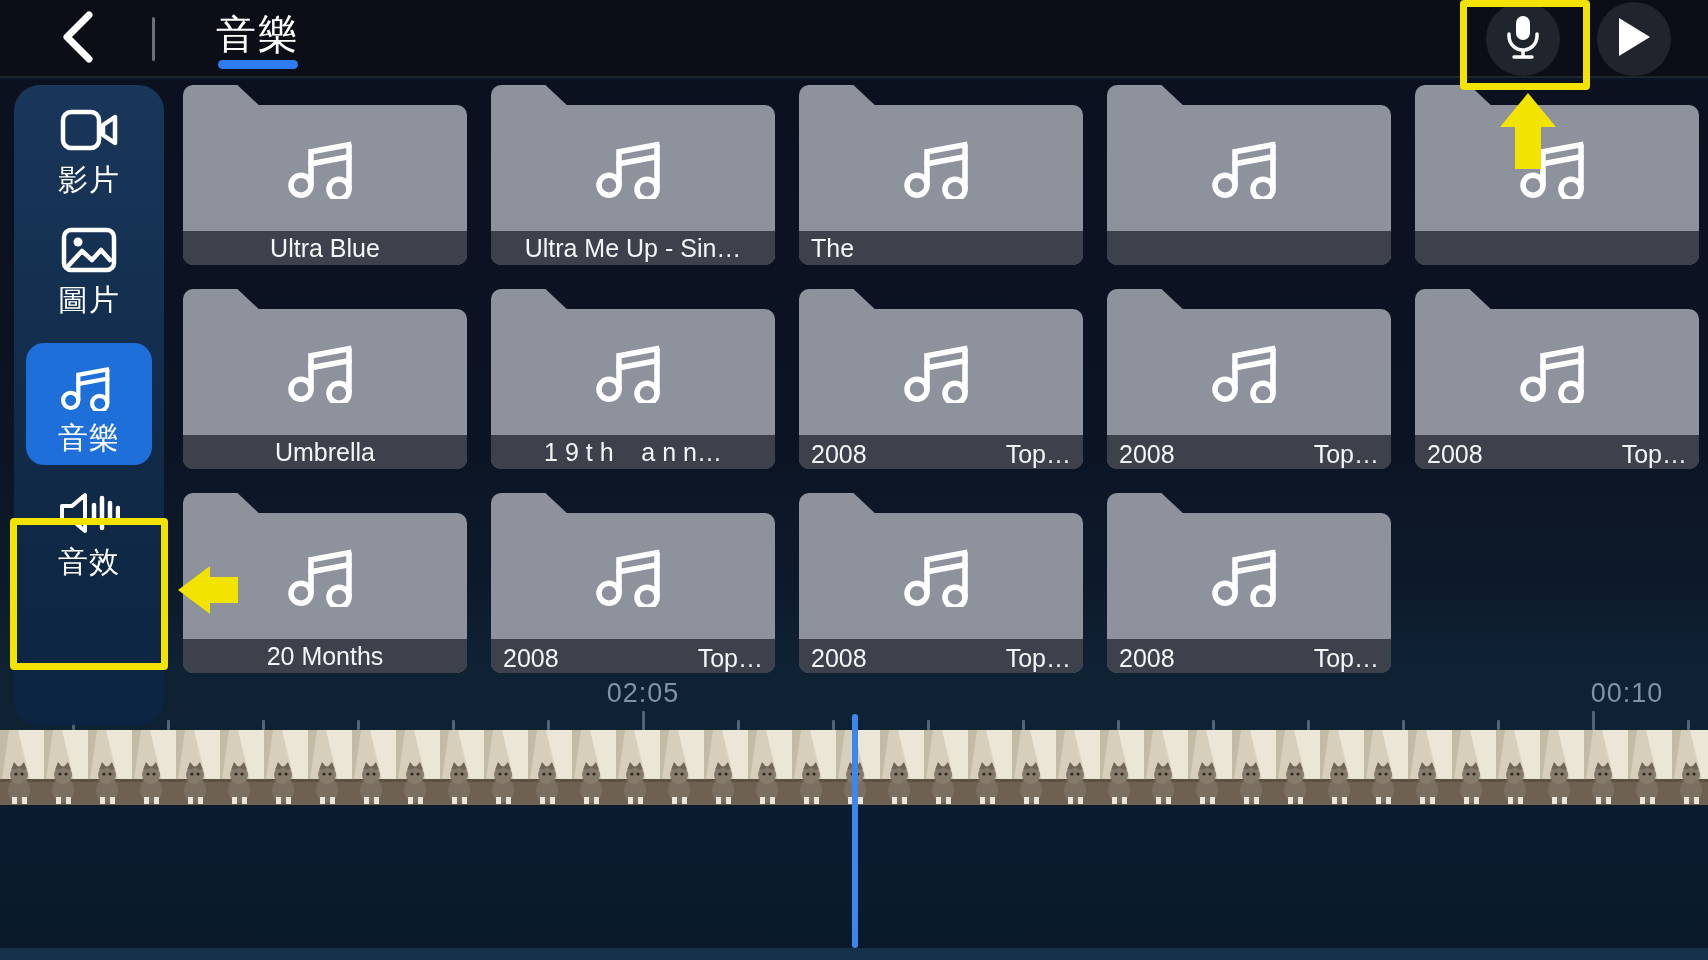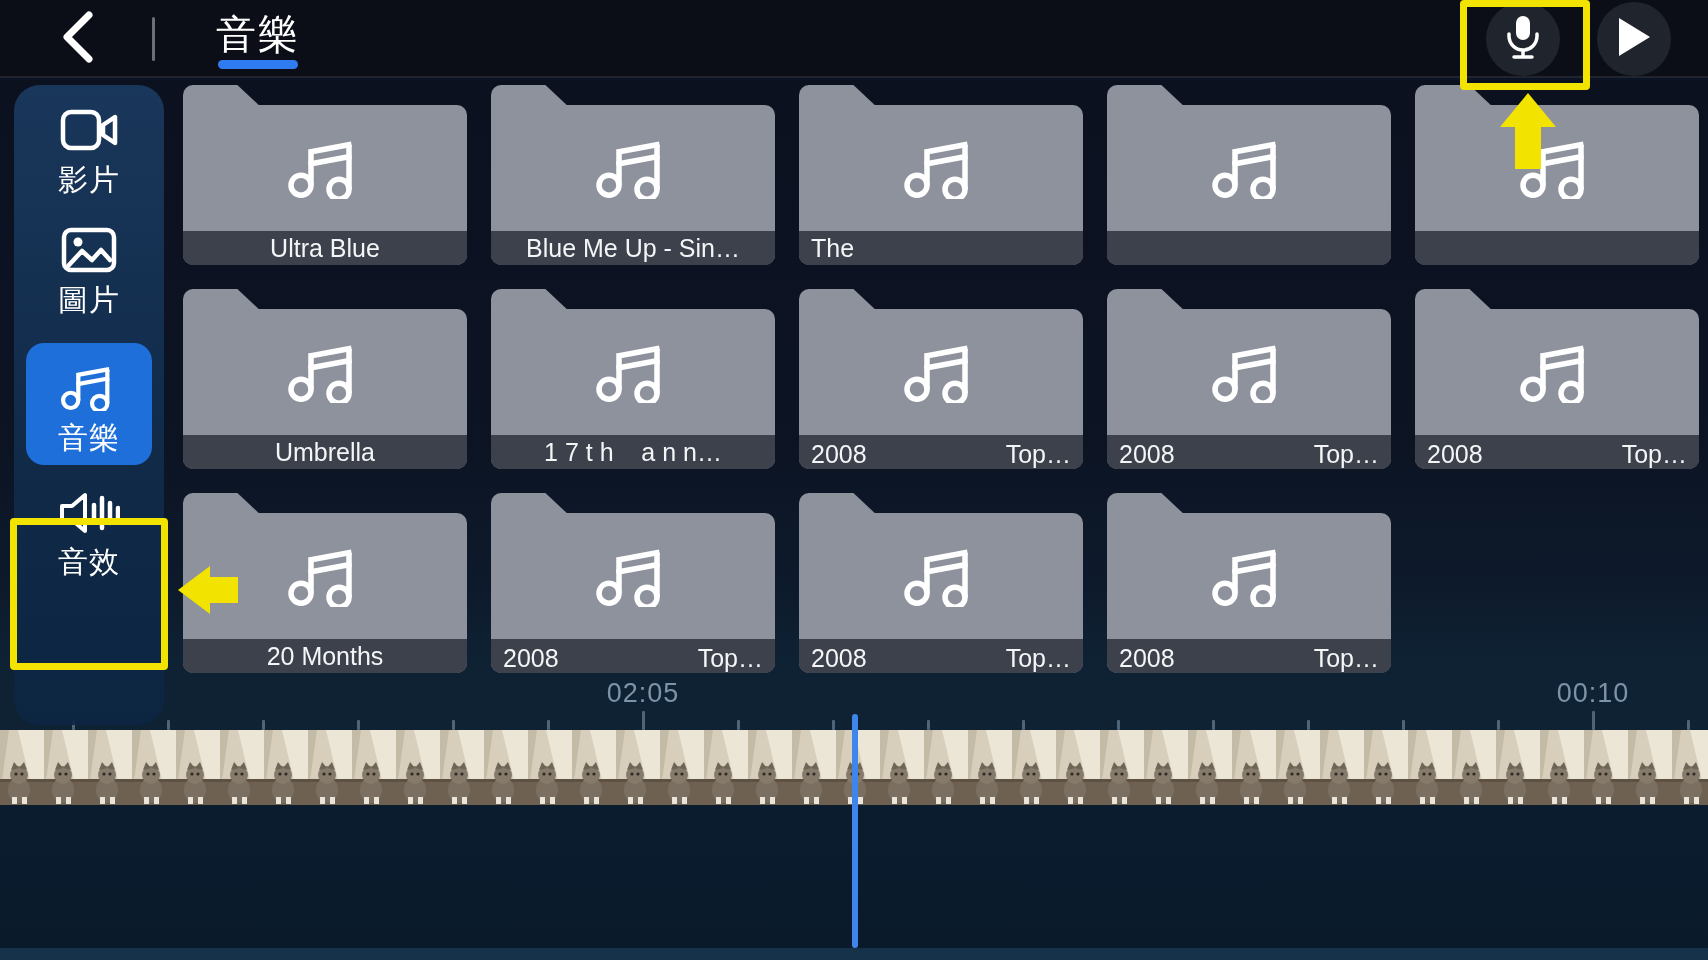--- a/index.html
+++ b/index.html
@@ -120,21 +120,21 @@
         <div class="tile-tab"></div>
     <div class="tile-body">
       <span class="tile-note"><svg width="76" height="68.4" viewBox="0 0 76 68" fill="none">
  <circle cx="14" cy="54" r="10" stroke="#fff" stroke-width="5.5"></circle>
  <circle cx="52" cy="58" r="10" stroke="#fff" stroke-width="5.5"></circle>
  <line x1="24" y1="54" x2="24" y2="21" stroke="#fff" stroke-width="5.5"></line>
  <line x1="62" y1="58" x2="62" y2="14" stroke="#fff" stroke-width="5.5"></line>
  <line x1="21.5" y1="21" x2="64.5" y2="13" stroke="#fff" stroke-width="5.5"></line>
  <line x1="21.5" y1="33" x2="64.5" y2="25" stroke="#fff" stroke-width="5.5"></line>
 </svg></span>
-    <div class="tile-label">Blue Me Up - Sin…</div>
+    <div class="tile-label">Ultra Me Up - Sin…</div>
         </div>
       </div>
       <div class="tile">
         <div class="tile-tab"></div>
     <div class="tile-body">
       <span class="tile-note"><svg width="76" height="68.4" viewBox="0 0 76 68" fill="none">
  <circle cx="14" cy="54" r="10" stroke="#fff" stroke-width="5.5"></circle>
  <circle cx="52" cy="58" r="10" stroke="#fff" stroke-width="5.5"></circle>
  <line x1="24" y1="54" x2="24" y2="21" stroke="#fff" stroke-width="5.5"></line>
  <line x1="62" y1="58" x2="62" y2="14" stroke="#fff" stroke-width="5.5"></line>
@@ -190,21 +190,21 @@
         <div class="tile-tab"></div>
     <div class="tile-body">
       <span class="tile-note"><svg width="76" height="68.4" viewBox="0 0 76 68" fill="none">
  <circle cx="14" cy="54" r="10" stroke="#fff" stroke-width="5.5"></circle>
  <circle cx="52" cy="58" r="10" stroke="#fff" stroke-width="5.5"></circle>
  <line x1="24" y1="54" x2="24" y2="21" stroke="#fff" stroke-width="5.5"></line>
  <line x1="62" y1="58" x2="62" y2="14" stroke="#fff" stroke-width="5.5"></line>
  <line x1="21.5" y1="21" x2="64.5" y2="13" stroke="#fff" stroke-width="5.5"></line>
  <line x1="21.5" y1="33" x2="64.5" y2="25" stroke="#fff" stroke-width="5.5"></line>
 </svg></span>
-    <div class="tile-label">1 7 t h    a n n…</div>
+    <div class="tile-label">1 9 t h    a n n…</div>
         </div>
       </div>
       <div class="tile">
         <div class="tile-tab"></div>
     <div class="tile-body">
       <span class="tile-note"><svg width="76" height="68.4" viewBox="0 0 76 68" fill="none">
  <circle cx="14" cy="54" r="10" stroke="#fff" stroke-width="5.5"></circle>
  <circle cx="52" cy="58" r="10" stroke="#fff" stroke-width="5.5"></circle>
  <line x1="24" y1="54" x2="24" y2="21" stroke="#fff" stroke-width="5.5"></line>
  <line x1="62" y1="58" x2="62" y2="14" stroke="#fff" stroke-width="5.5"></line>
@@ -295,21 +295,21 @@
  <line x1="21.5" y1="21" x2="64.5" y2="13" stroke="#fff" stroke-width="5.5"></line>
  <line x1="21.5" y1="33" x2="64.5" y2="25" stroke="#fff" stroke-width="5.5"></line>
 </svg></span>
     <div class="tile-label split"><span>2008</span><span>Top…</span></div>
         </div>
       </div>
     </div>
 
   <div id="timestamps">
       <div class="ts-label" style="left: 643px;">02:05</div>
-      <div class="ts-label" style="left: 1593px;">00:10</div>
+      <div class="ts-label" style="left: 1627px;">00:10</div>
     </div>
   <div id="ticks">
       <div class="tick short" style="left: 72px;"></div>
       <div class="tick short" style="left: 167px;"></div>
       <div class="tick short" style="left: 262px;"></div>
       <div class="tick short" style="left: 357px;"></div>
       <div class="tick short" style="left: 452px;"></div>
       <div class="tick short" style="left: 547px;"></div>
       <div class="tick tall" style="left: 642px;"></div>
       <div class="tick short" style="left: 737px;"></div>

